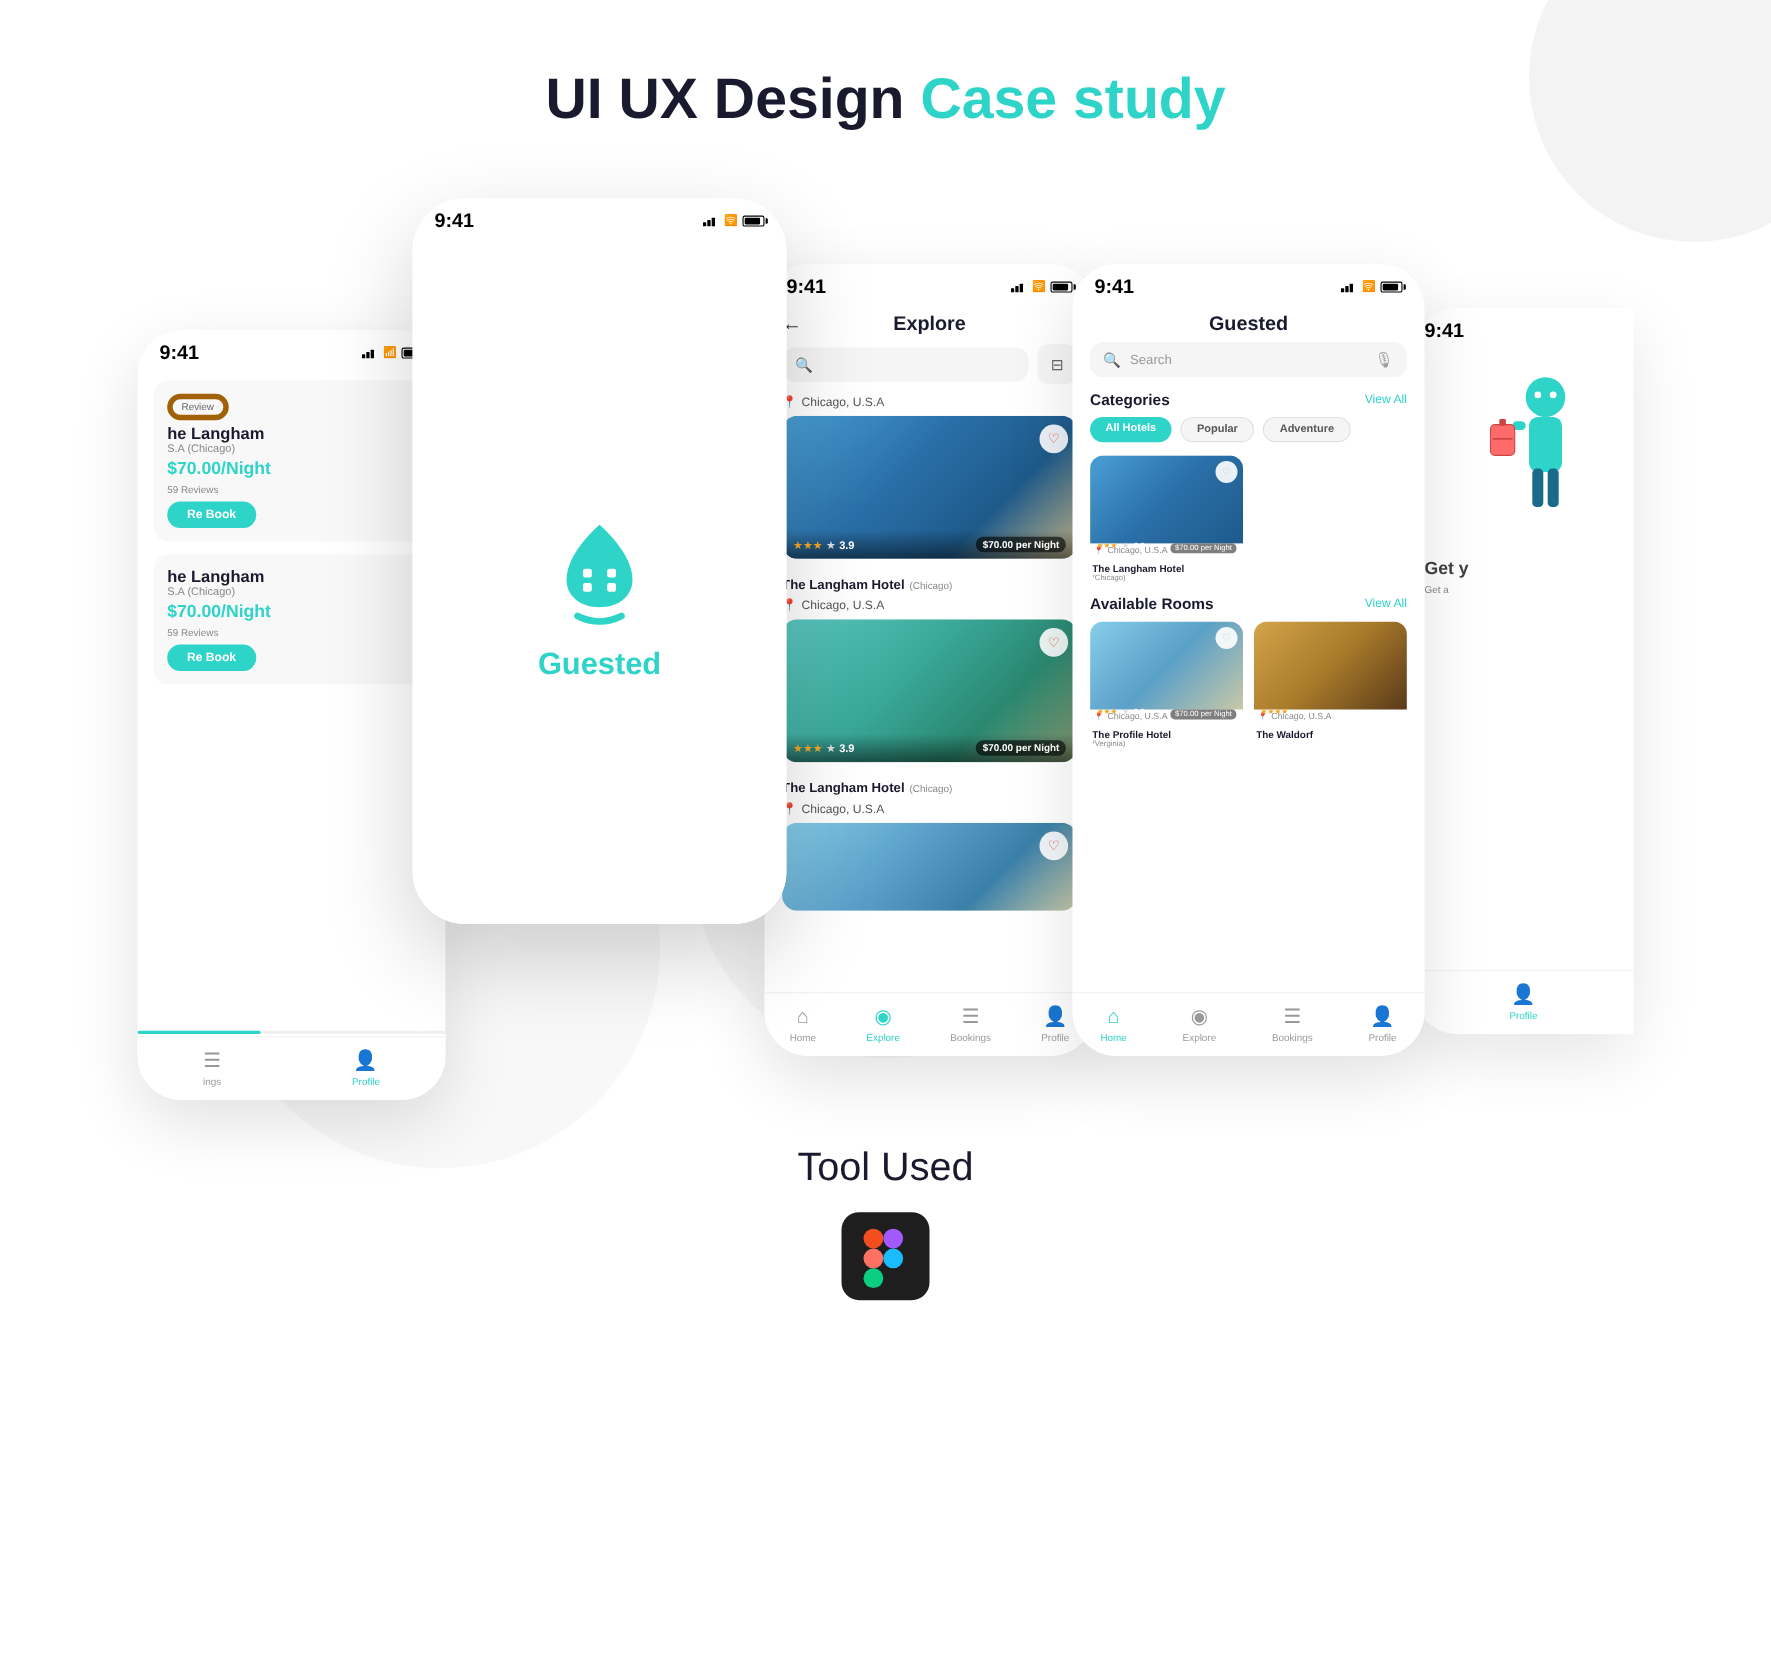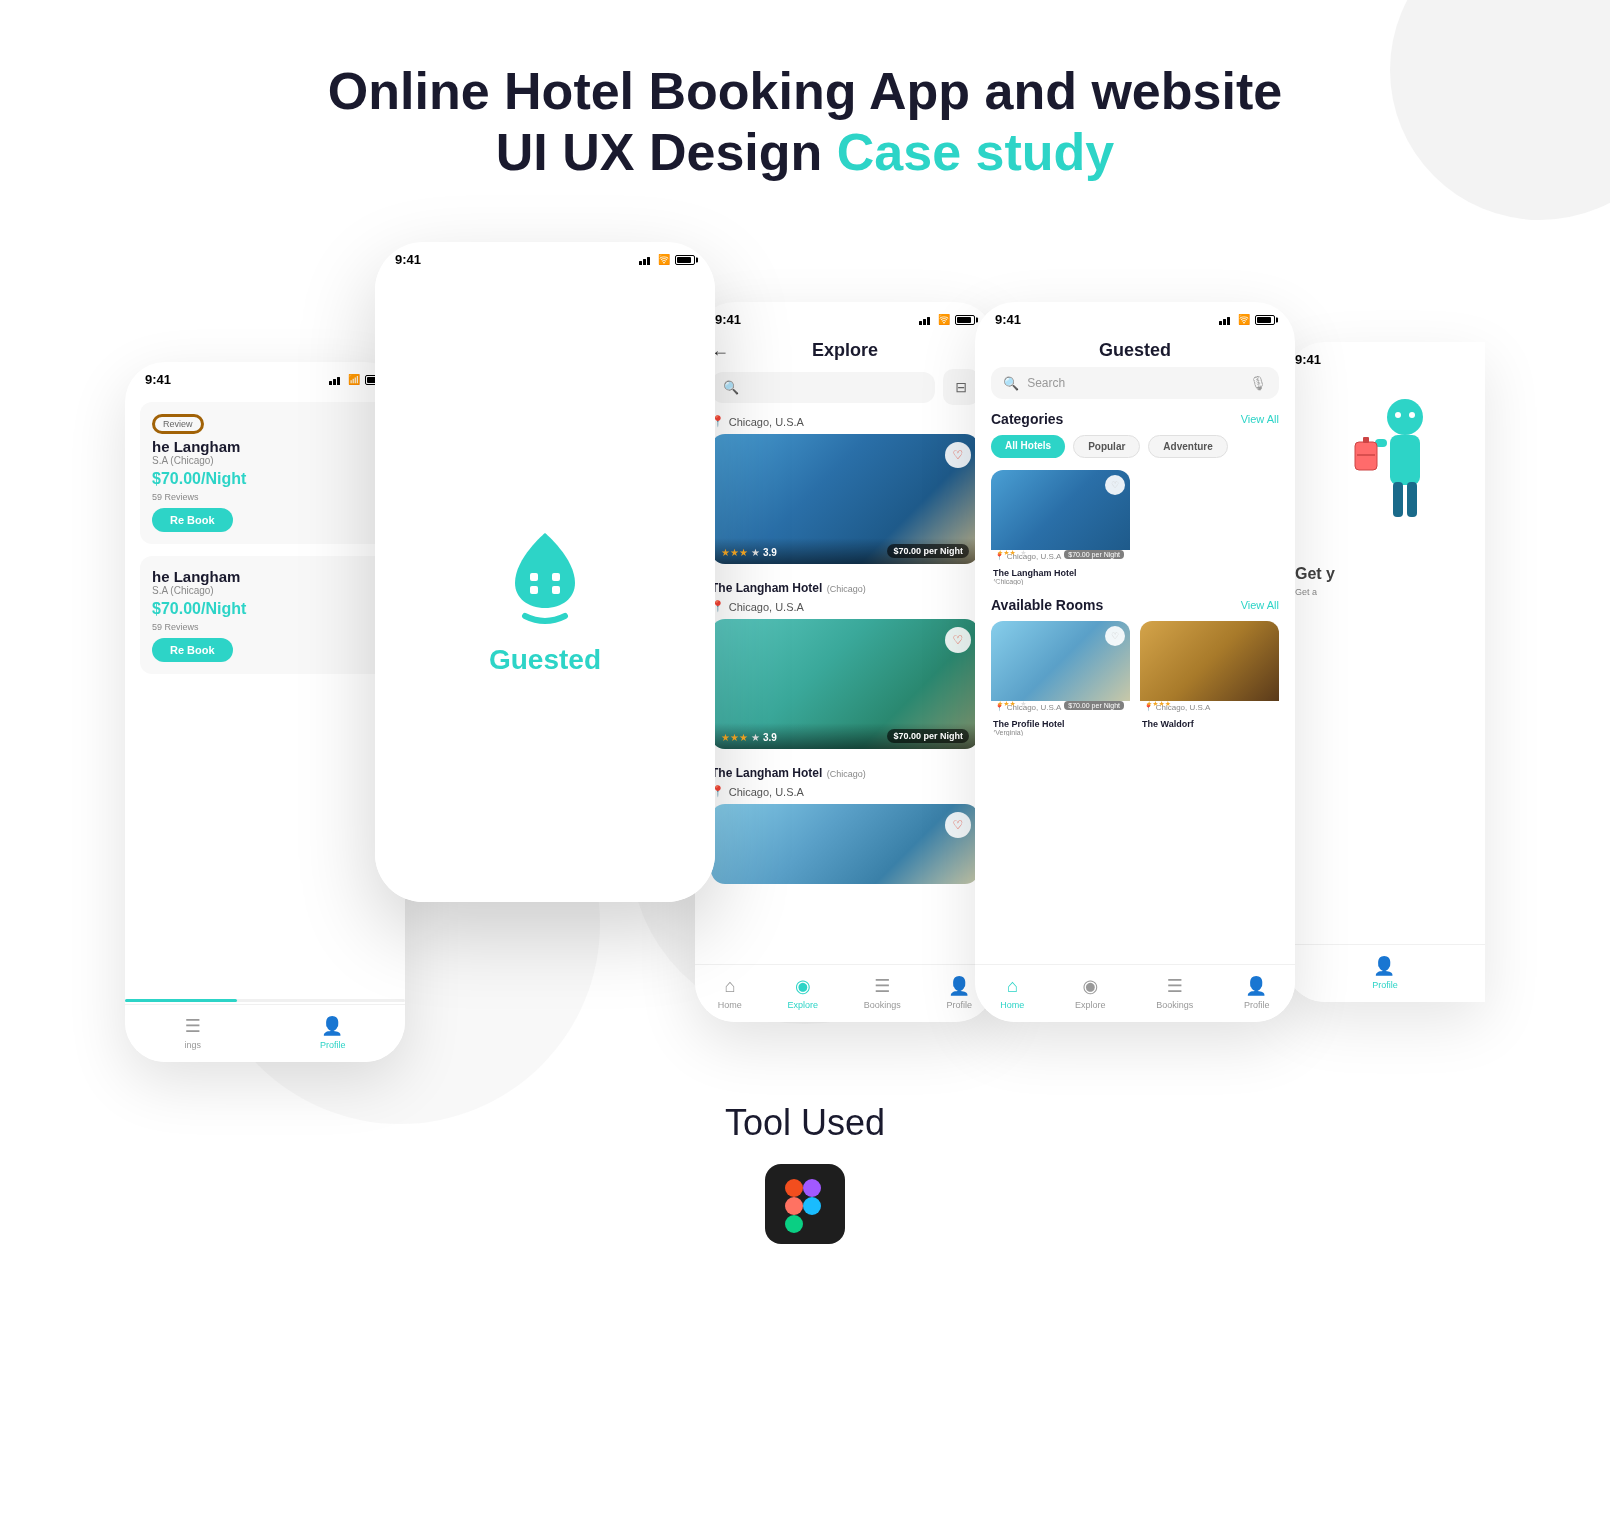--- a/index.html
+++ b/index.html
@@ -167,21 +167,21 @@
 
     
     .status-bar {
       display: flex;
       justify-content: space-between;
       align-items: center;
       padding: 10px 20px 5px;
       font-size: 13px;
       font-weight: 600;
     }
-    .status-time { font-weight: 700; font-size: 13px; color: #000; text-align: right; }
+    .status-time { font-weight: 700; font-size: 18px; color: #000; text-align: right; }
     .status-icons { display: flex; gap: 4px; align-items: center; }
     .battery-icon {
       width: 20px; height: 10px; border: 1.5px solid #000; border-radius: 2px;
       position: relative; display: inline-block;
     }
     .battery-icon::after {
       content: '';
       position: absolute;
       right: -4px; top: 50%; transform: translateY(-50%);
       width: 2px; height: 5px; background: #000; border-radius: 0 1px 1px 0;
@@ -251,21 +251,21 @@
       border: none;
       border-radius: 20px;
       padding: 6px 18px;
       font-size: 11px;
       font-weight: 600;
       margin-top: 6px;
       cursor: pointer;
     }
     .review-badge {
       display: inline-block;
-      border: 3px solid #a16207;
+      border: 5px solid #a16207;
       border-radius: 12px;
       padding: 2px 8px;
       font-size: 9px;
       color: #666;
       margin-right: 4px;
     }
 
     
     .explore-header {
       display: flex;
@@ -608,21 +608,20 @@
 </head>
 <body>
 
 <div class="page-wrapper">
 
   <div class="bg-circle-top-right"></div>
   <div class="bg-circle-bottom-left"></div>
   <div class="bg-circle-bottom-center"></div>
 
   <div class="header">
-    <div class="header-title">Online Hotel Booking App and website</div>
     <div class="header-subtitle">
       <span>UI UX Design </span><span class="highlight">Case study</span>
     </div>
   </div>
 
   <div class="phones-container">
 
     <div class="phone-mock phone-left">
 
       <div class="status-bar">

